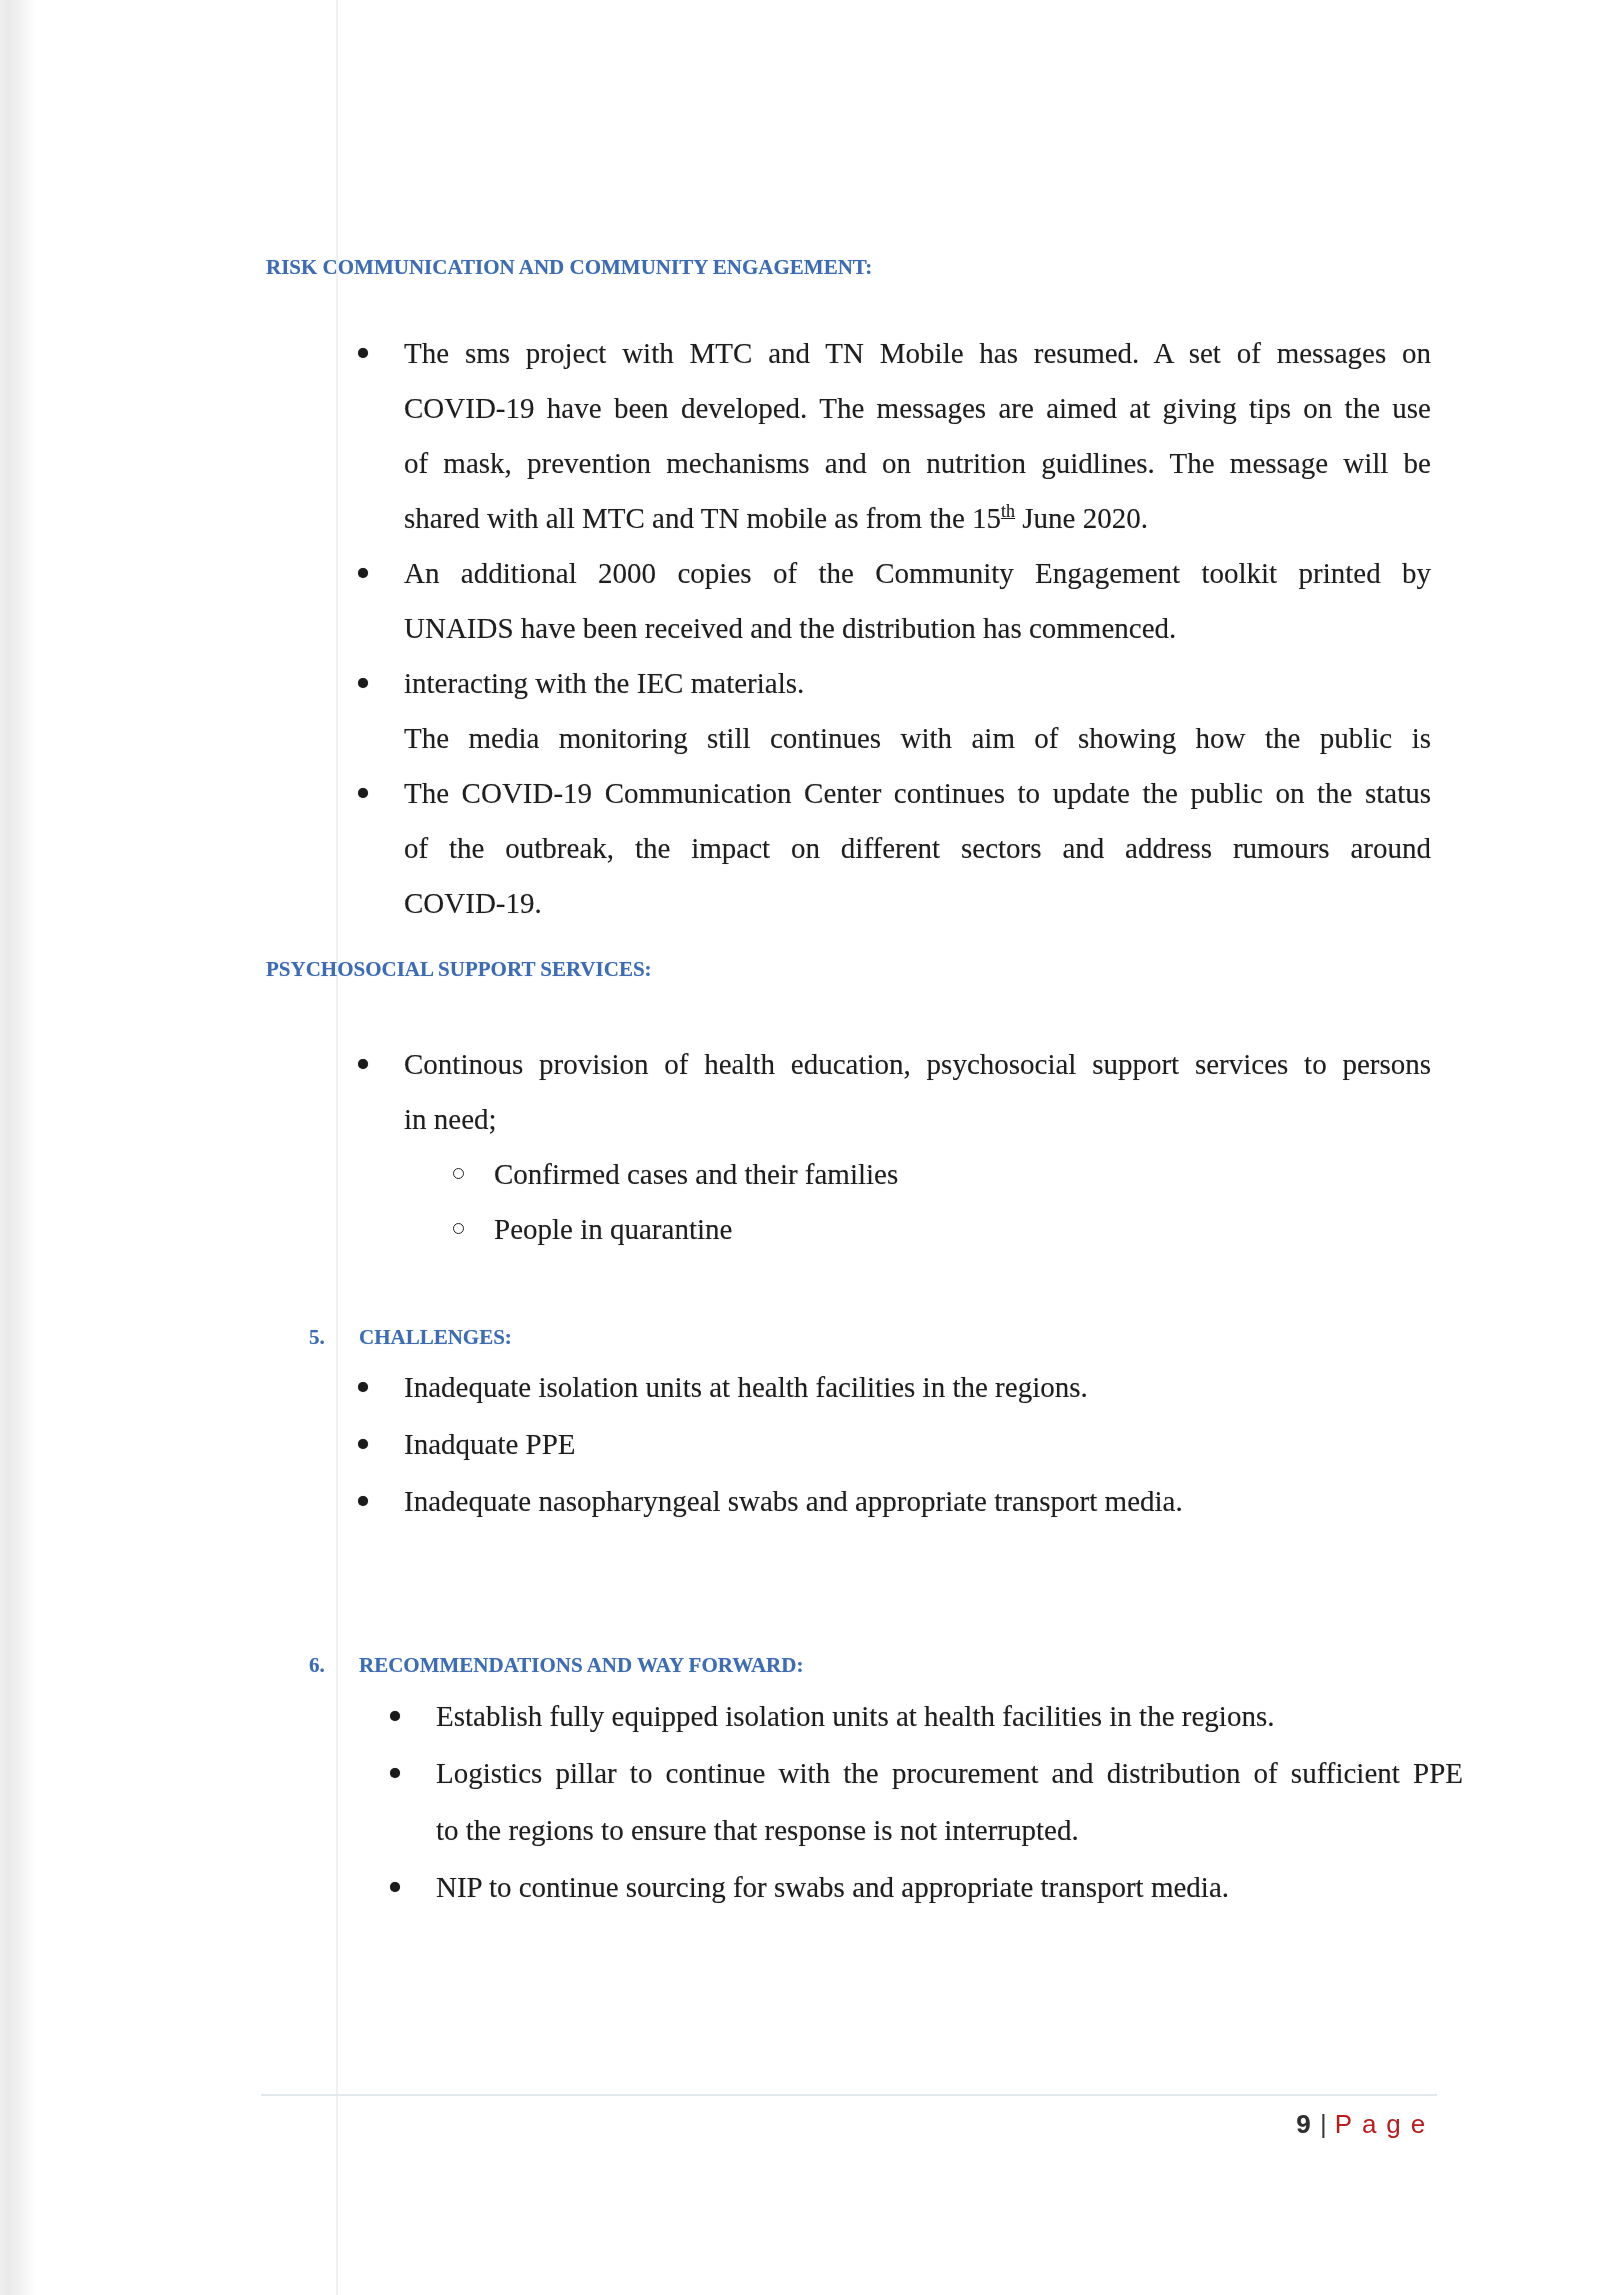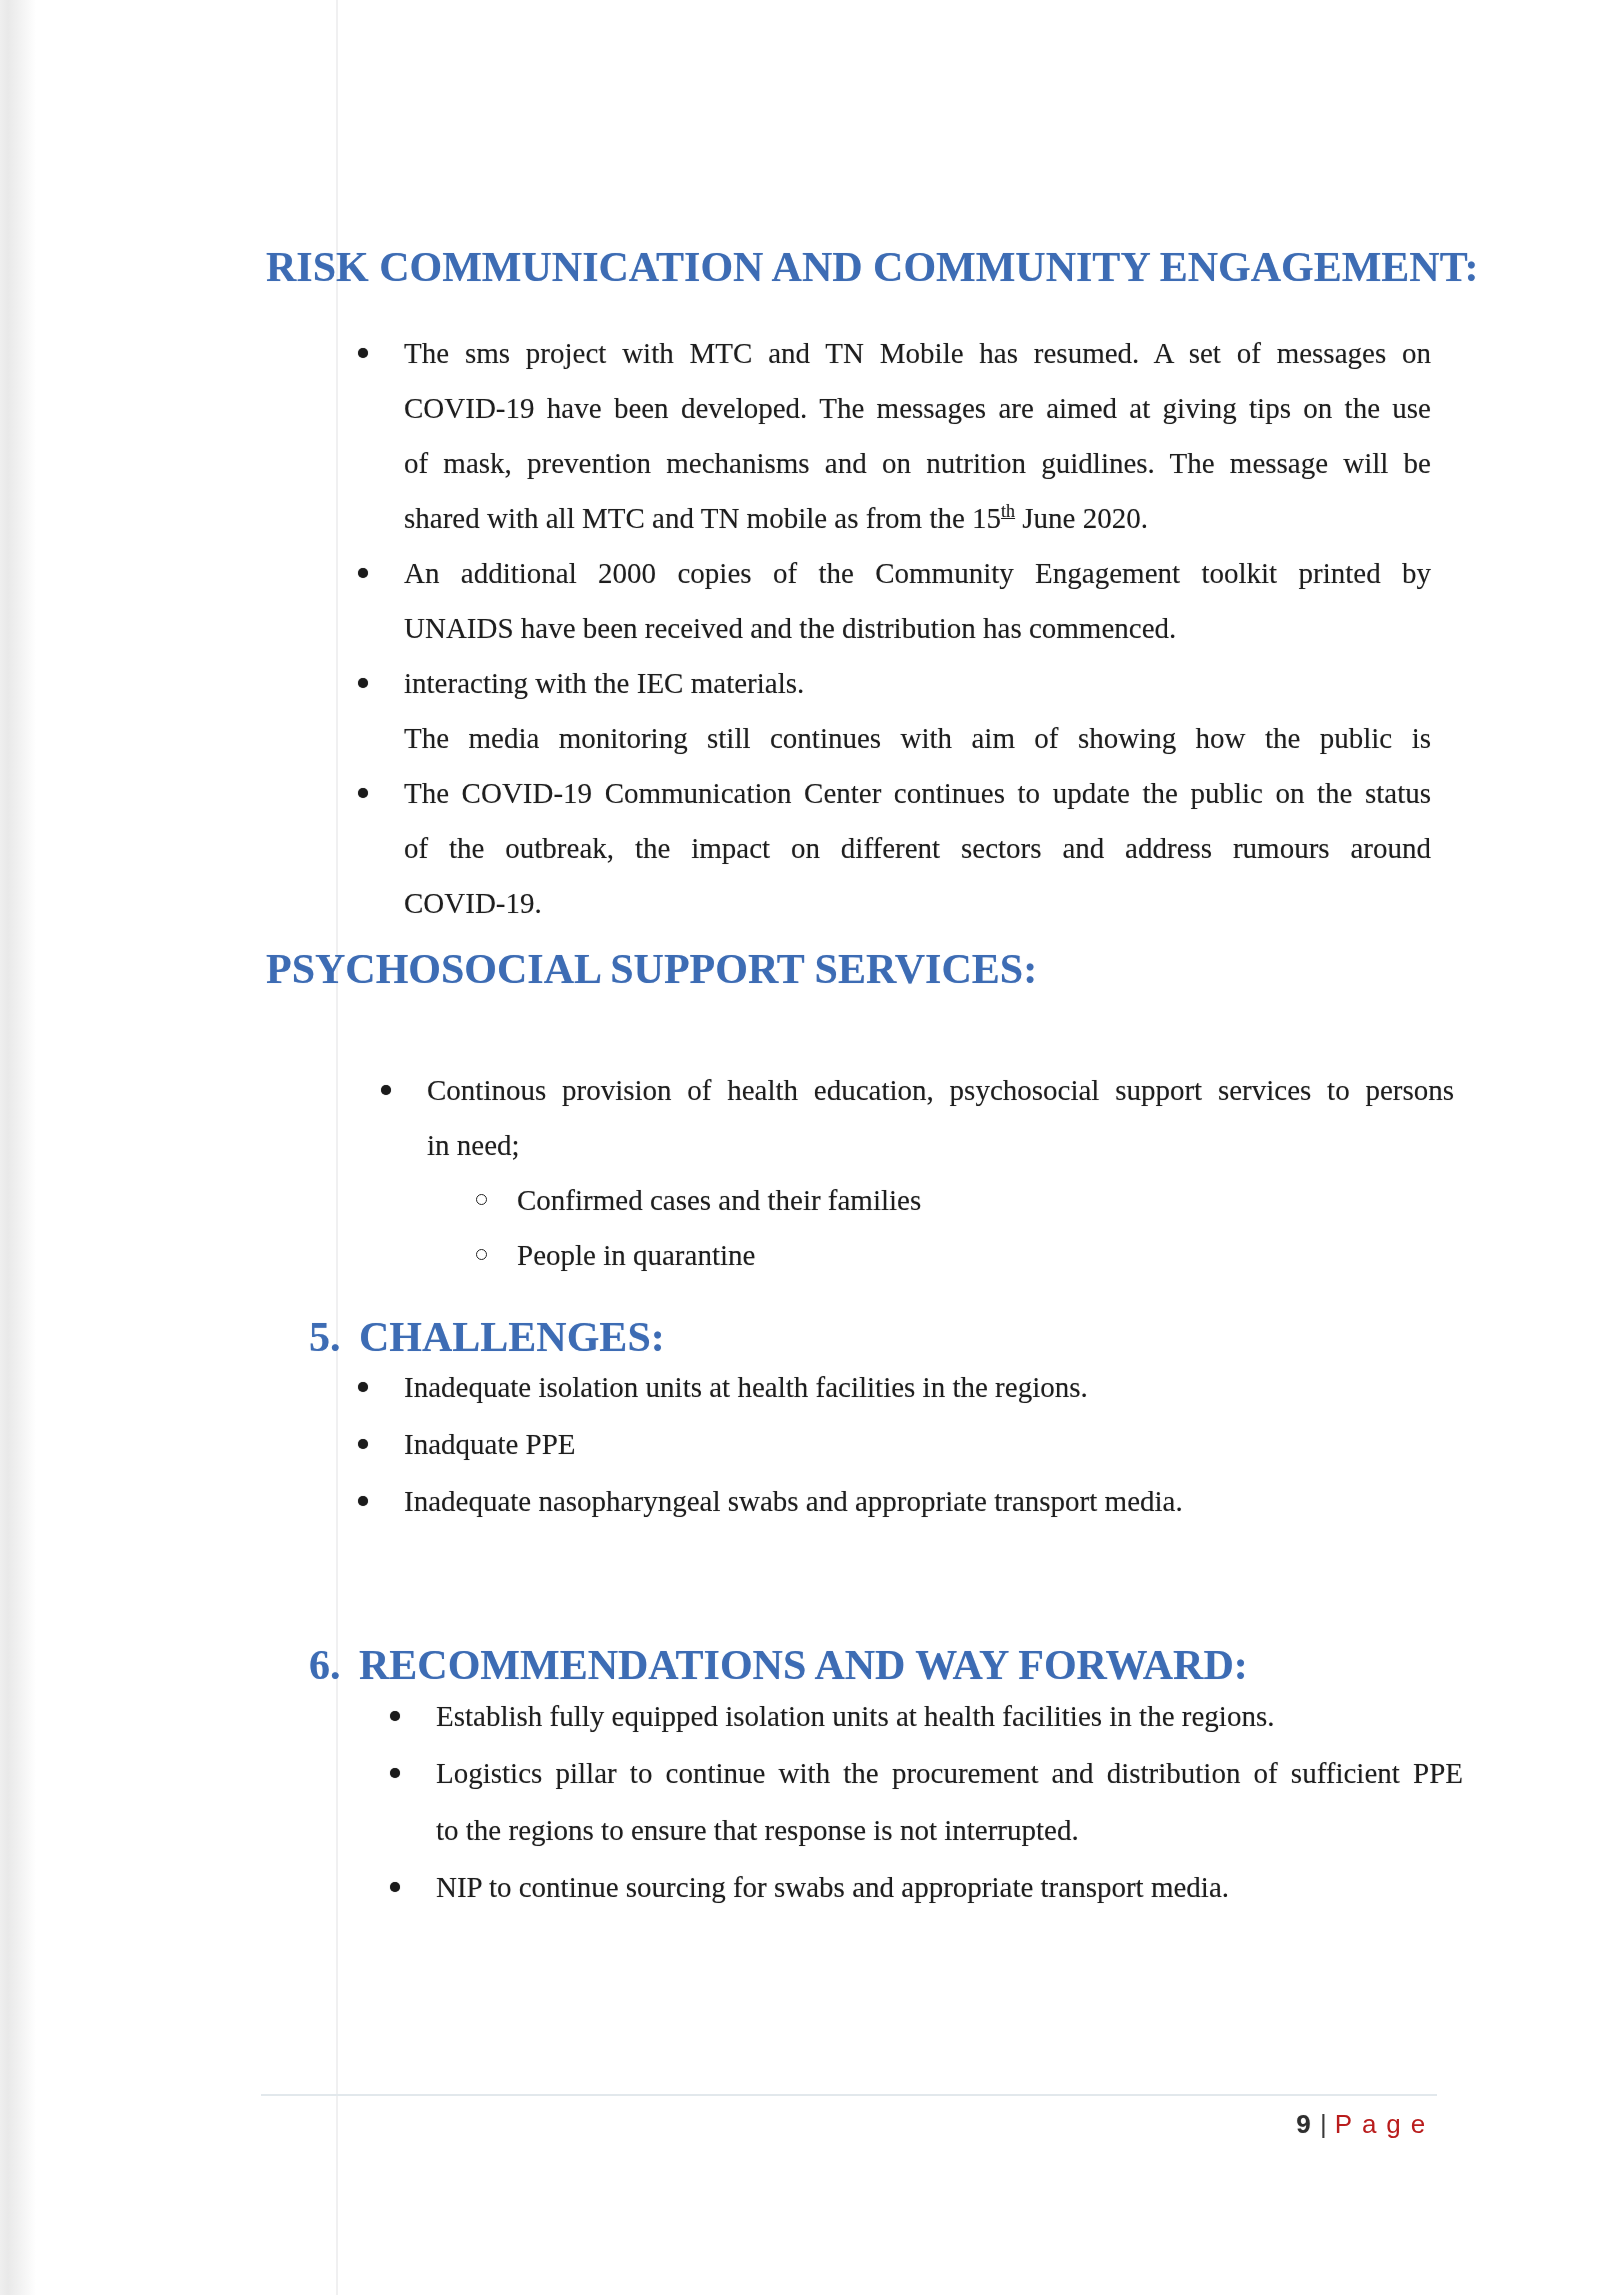--- a/index.html
+++ b/index.html
@@ -17,21 +17,21 @@
     background:linear-gradient(90deg,#efefef 0%,#e9e9e9 22%,#f6f6f6 70%,rgba(255,255,255,0) 100%);
   }
   .scan-line{
     position:absolute;top:0;width:2.4px;height:100%;
     background:rgba(150,150,155,0.14);
   }
   .txt{ text-shadow:0 0 0.9px rgba(40,40,40,0.38); }
   
   .h-blue{
     position:absolute;
-    font-size:42px;font-weight:bold;
+    font-size:21px;font-weight:bold;
     color:#3d6cb4;
     line-height:55px;white-space:nowrap;
     text-shadow:0 0 0.8px rgba(61,108,180,0.45);
   }
   .h-num{ display:inline-block;width:50px; }
   
   .list{ position:absolute;left:404px;width:1027px; font-size:29px; }
   .item{ position:relative; }
   .line{ height:55px;line-height:55px; text-align:left; }
   .lh72 .line{ height:57px;line-height:57px; }
@@ -94,21 +94,21 @@
     <div class="item">
       <span class="dot"></span>
       <div class="line j txt">The COVID-19 Communication Center continues to update the public on the status</div>
       <div class="line j txt">of the outbreak, the impact on different sectors and address rumours around</div>
       <div class="line txt">COVID-19.</div>
     </div>
   </div>
 
   <div class="h-blue txt" style="left:266px;top:942px;">PSYCHOSOCIAL SUPPORT SERVICES:</div>
 
-  <div class="list" style="top:1063px;margin-left:23px;">
+  <div class="list" style="top:1037px;">
     <div class="item">
       <span class="dot"></span>
       <div class="line j txt">Continous provision of health education, psychosocial support services to persons</div>
       <div class="line txt">in need;</div>
     </div>
     <div class="subitem">
       <span class="ring"></span>
       <div class="line txt">Confirmed cases and their families</div>
     </div>
     <div class="subitem">

